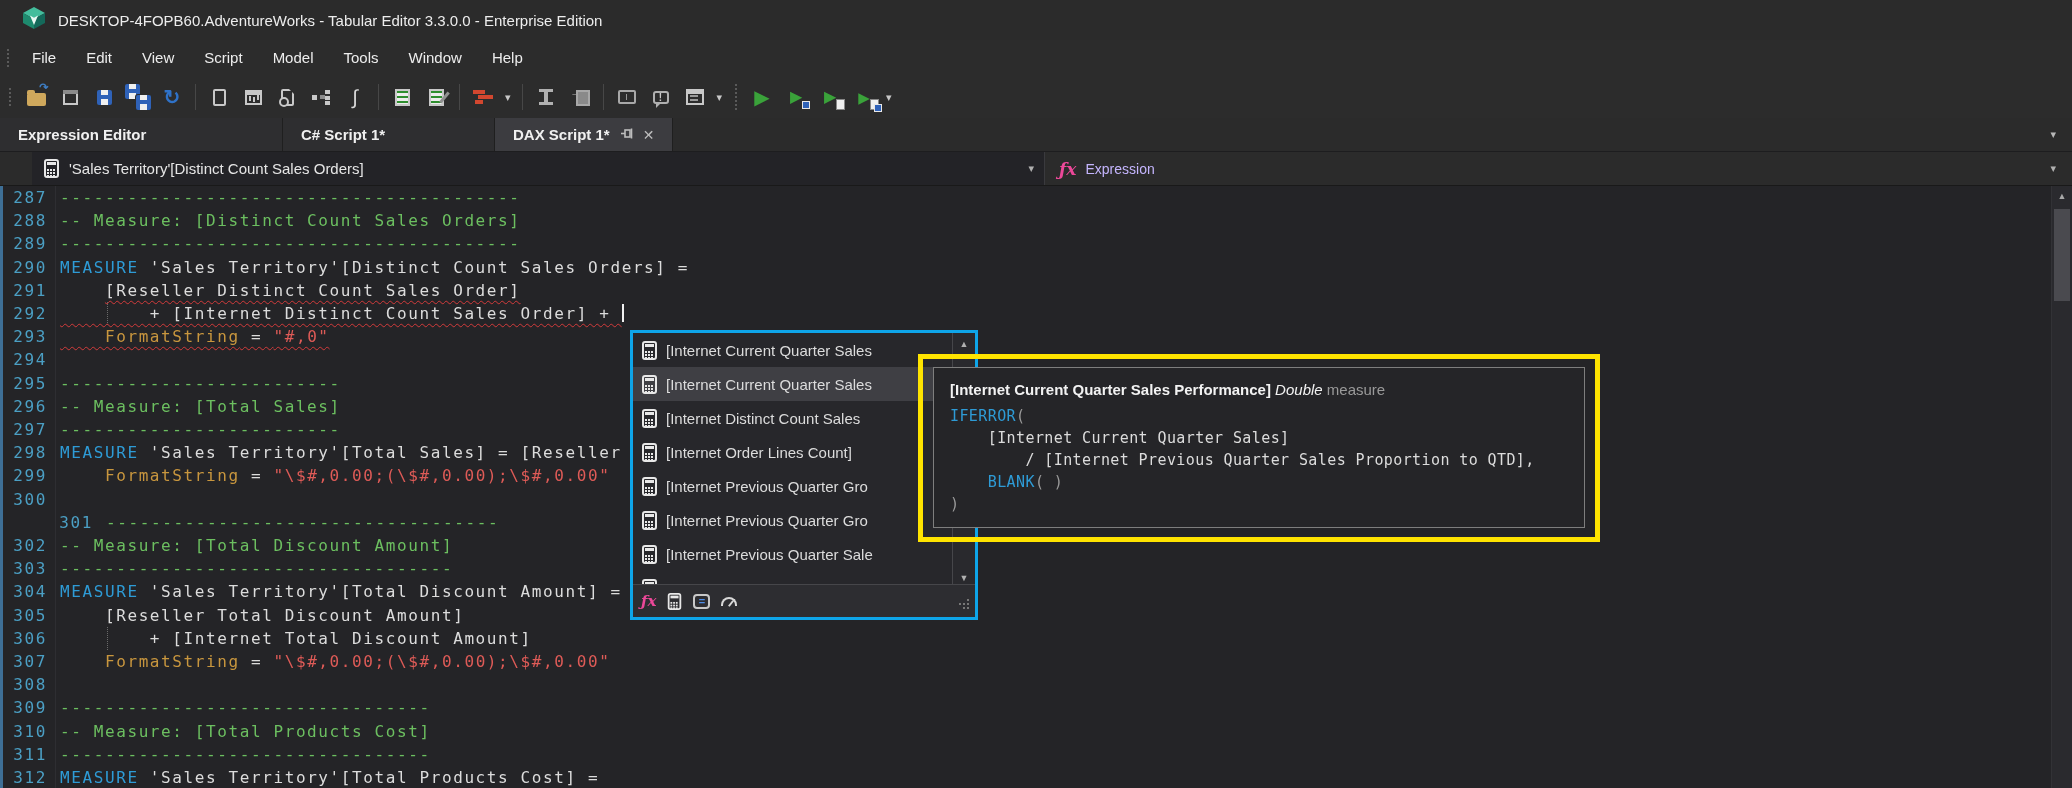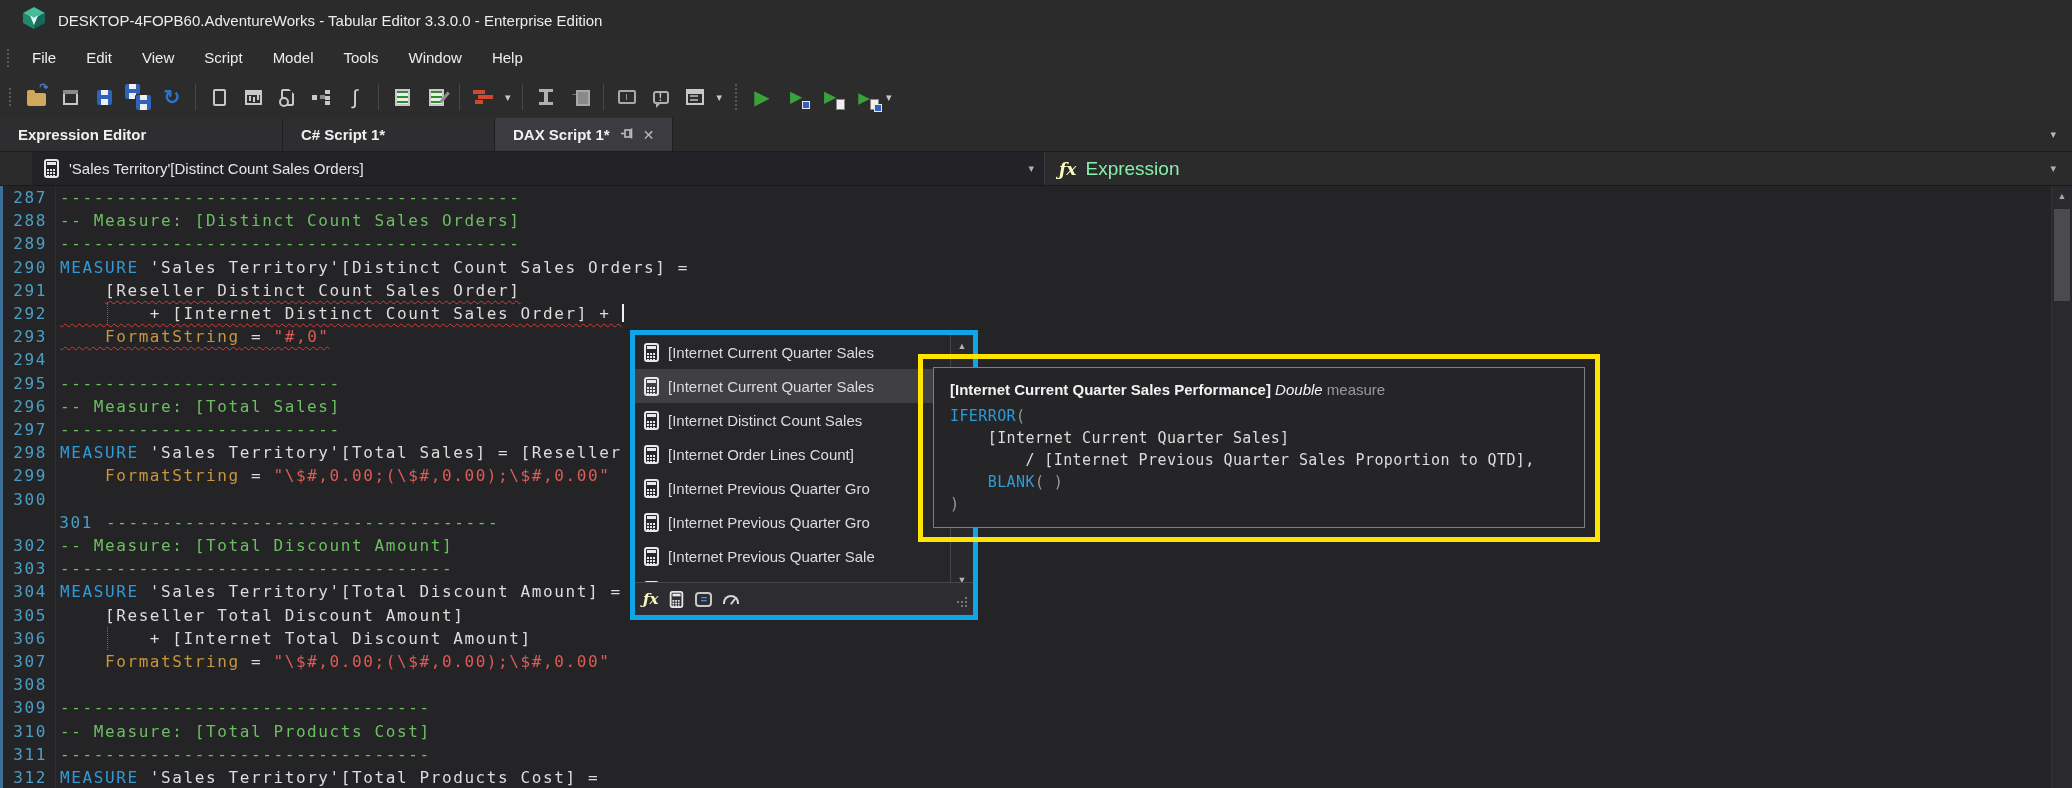--- a/index.html
+++ b/index.html
@@ -100,22 +100,22 @@
   .tab-chev { position:absolute; right:16px; top:10px; color:#B8B8B8; font-size:11px; }
 
   
   .exprbar { height:34px; background:#2B2B2B; display:flex; align-items:center;
              border-bottom:1px solid #191919; position:relative;padding-left:32px; }
   .combo { width:1013px; height:100%; background:#232327; border-right:1px solid #3A3A3E;
            display:flex; align-items:center; padding:0 12px; gap:10px; color:#E6E6E6;
            font-size:15px; position:relative; }
   .combo-arrow { position:absolute; right:10px; color:#B0B0B0; font-size:11px; }
   .fx { font-family:"DejaVu Serif", serif; font-style:italic; font-weight:bold;
-        color:#fef9c3; font-size:17px; }
-  .expr-label { color:#86efac; font-size:19px; margin-left:9px;text-align:center; }
+        color:#ec4899; font-size:17px; }
+  .expr-label { color:#c4b5fd; font-size:14px; margin-left:9px;text-align:center; }
   .expr-wrap { display:flex; align-items:center; padding-left:14px; }
   .expr-chev { position:absolute; right:16px; color:#B0B0B0; font-size:11px; }
 
   
   .calc-icon { display:inline-block; position:relative; width:15px; height:19px;
                border:2px solid #E8E8E8; border-radius:3px; flex:0 0 auto; }
   .calc-icon::before { content:""; position:absolute; left:1px; right:1px; top:1px; height:3px; background:#E8E8E8; }
   .calc-icon::after { content:""; position:absolute; left:1px; top:8px; width:2px; height:2px; background:#E8E8E8;
       box-shadow:3px 0 #E8E8E8,6px 0 #E8E8E8,0 3px #E8E8E8,3px 3px #E8E8E8,6px 3px #E8E8E8,
                  0 6px #E8E8E8,3px 6px #E8E8E8,6px 6px #E8E8E8; }
@@ -137,21 +137,21 @@
   .iguide { position:absolute; left:104px; top:0; height:100%; border-left:1px dotted #6A6A6A; }
 
   
   .vscroll { position:absolute; right:0; top:0; width:21px; height:100%; background:#2A2A2E;
              border-left:1px solid #323236; }
   .vs-up { height:21px; color:#A8A8A8; font-size:9px; text-align:center; line-height:21px; }
   .vs-thumb { position:absolute; left:2px; right:2px; top:23px; height:92px; background:#4A4A4F; }
 
   
   .popup { position:absolute; left:627px; top:144px; width:348px; height:290px;
-           background:#27272B; border:5px solid #0ea5e9; z-index:5; }
+           background:#27272B; border:3px solid #0ea5e9; z-index:5; }
   .ac-list { position:absolute; left:0; top:0; right:23px; height:256px; overflow:hidden; }
   .ac-row { height:34px; display:flex; align-items:center; gap:9px; padding-left:9px;
             font-size:15px; color:#DCDCDC; overflow:hidden; white-space:nowrap; }
   .ac-row.sel { background:#3F3F44; }
   .ac-scrollcol { position:absolute; right:0; top:0; width:23px; height:256px;
                   border-left:1px solid #46464A; background:#29292D; }
   .ac-up,.ac-dn { position:absolute; left:0; right:0; height:22px; color:#B0B0B0; font-size:9px;
                   text-align:center; line-height:22px; }
   .ac-up { top:0; } .ac-dn { bottom:0; }
   .ac-footer { position:absolute; left:0; right:0; bottom:0; height:33px; background:#2D2D31;

